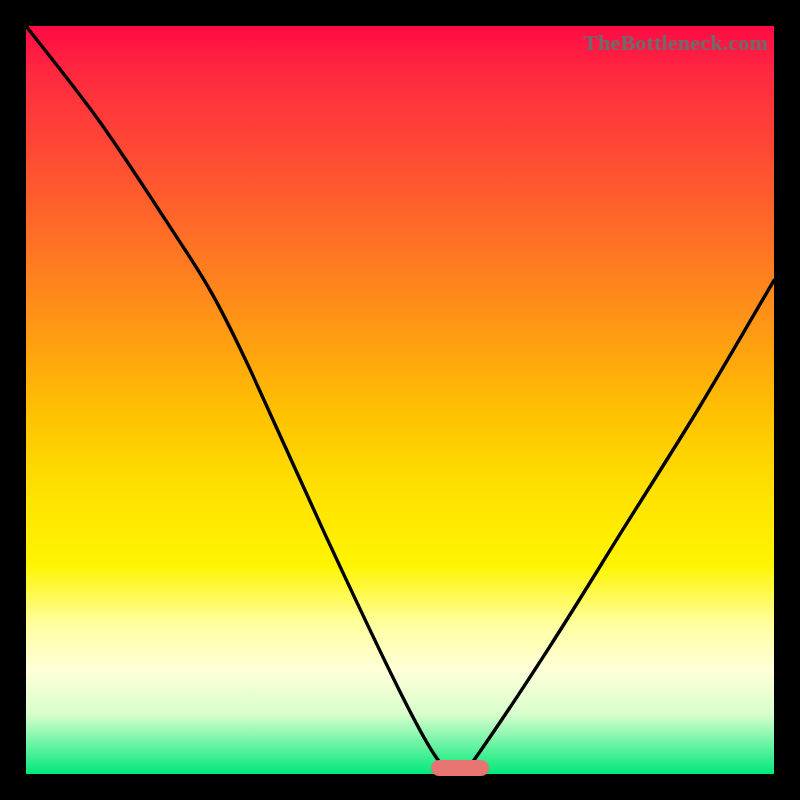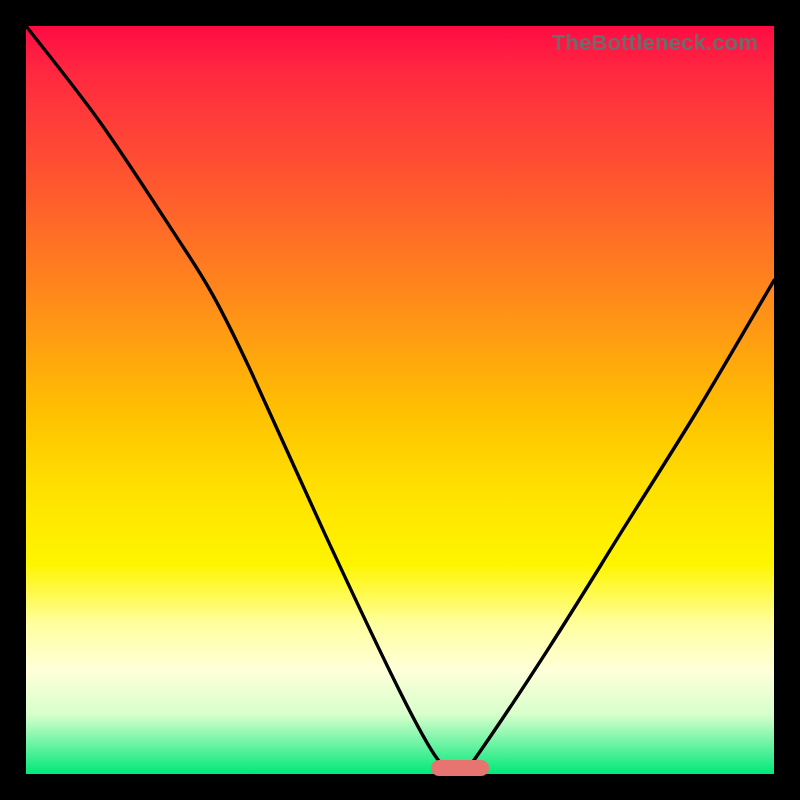--- a/index.html
+++ b/index.html
@@ -26,22 +26,22 @@
       #fff500 72%,
       #ffffa0 80%,
       #ffffd8 86%,
       #d8ffcc 92%,
       #00e87a 100%
     );
   }
   .watermark {
     position: absolute;
     top: 4px;
-    right: 16px;
-    font-family: Liberation Sans, sans-serif;
+    right: 6px;
+    font-family: Liberation Serif, serif;
     font-size: 22px;
     font-weight: 600;
     color: #6c6c6c;
     letter-spacing: 0.2px;
   }
   .svg-overlay {
     position: absolute;
     left: 0;
     top: 0;
     width: 748px;

